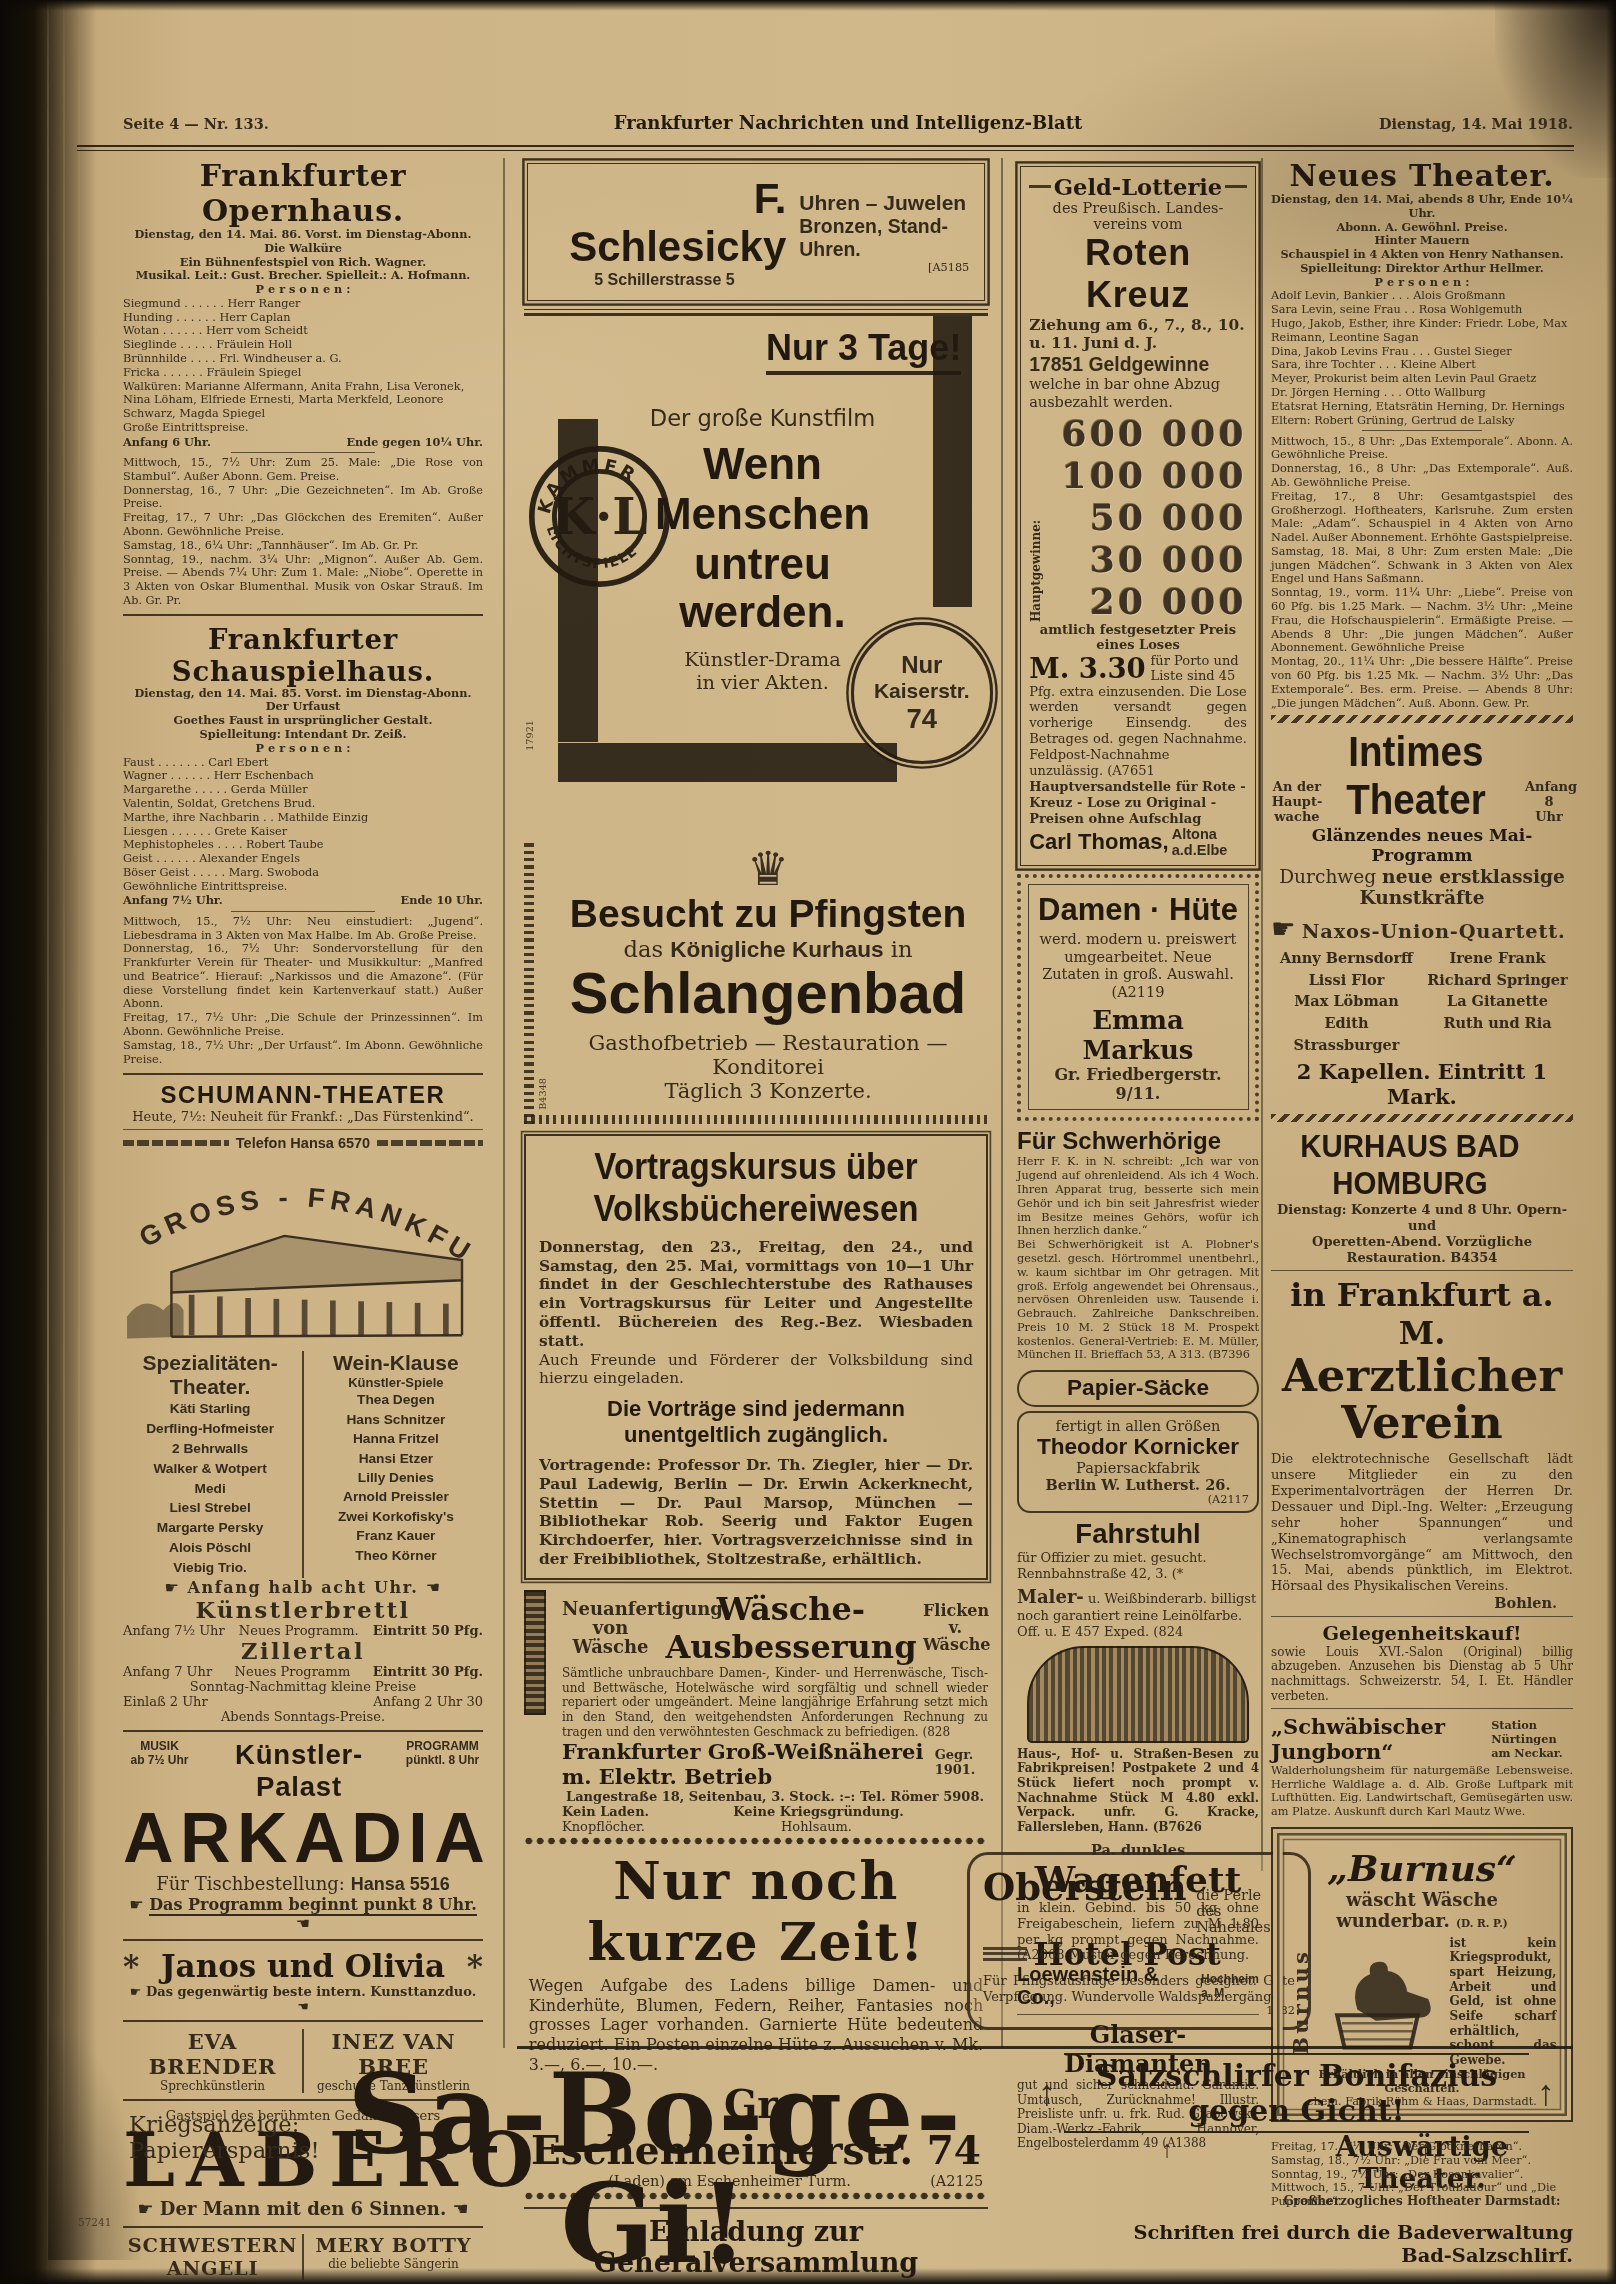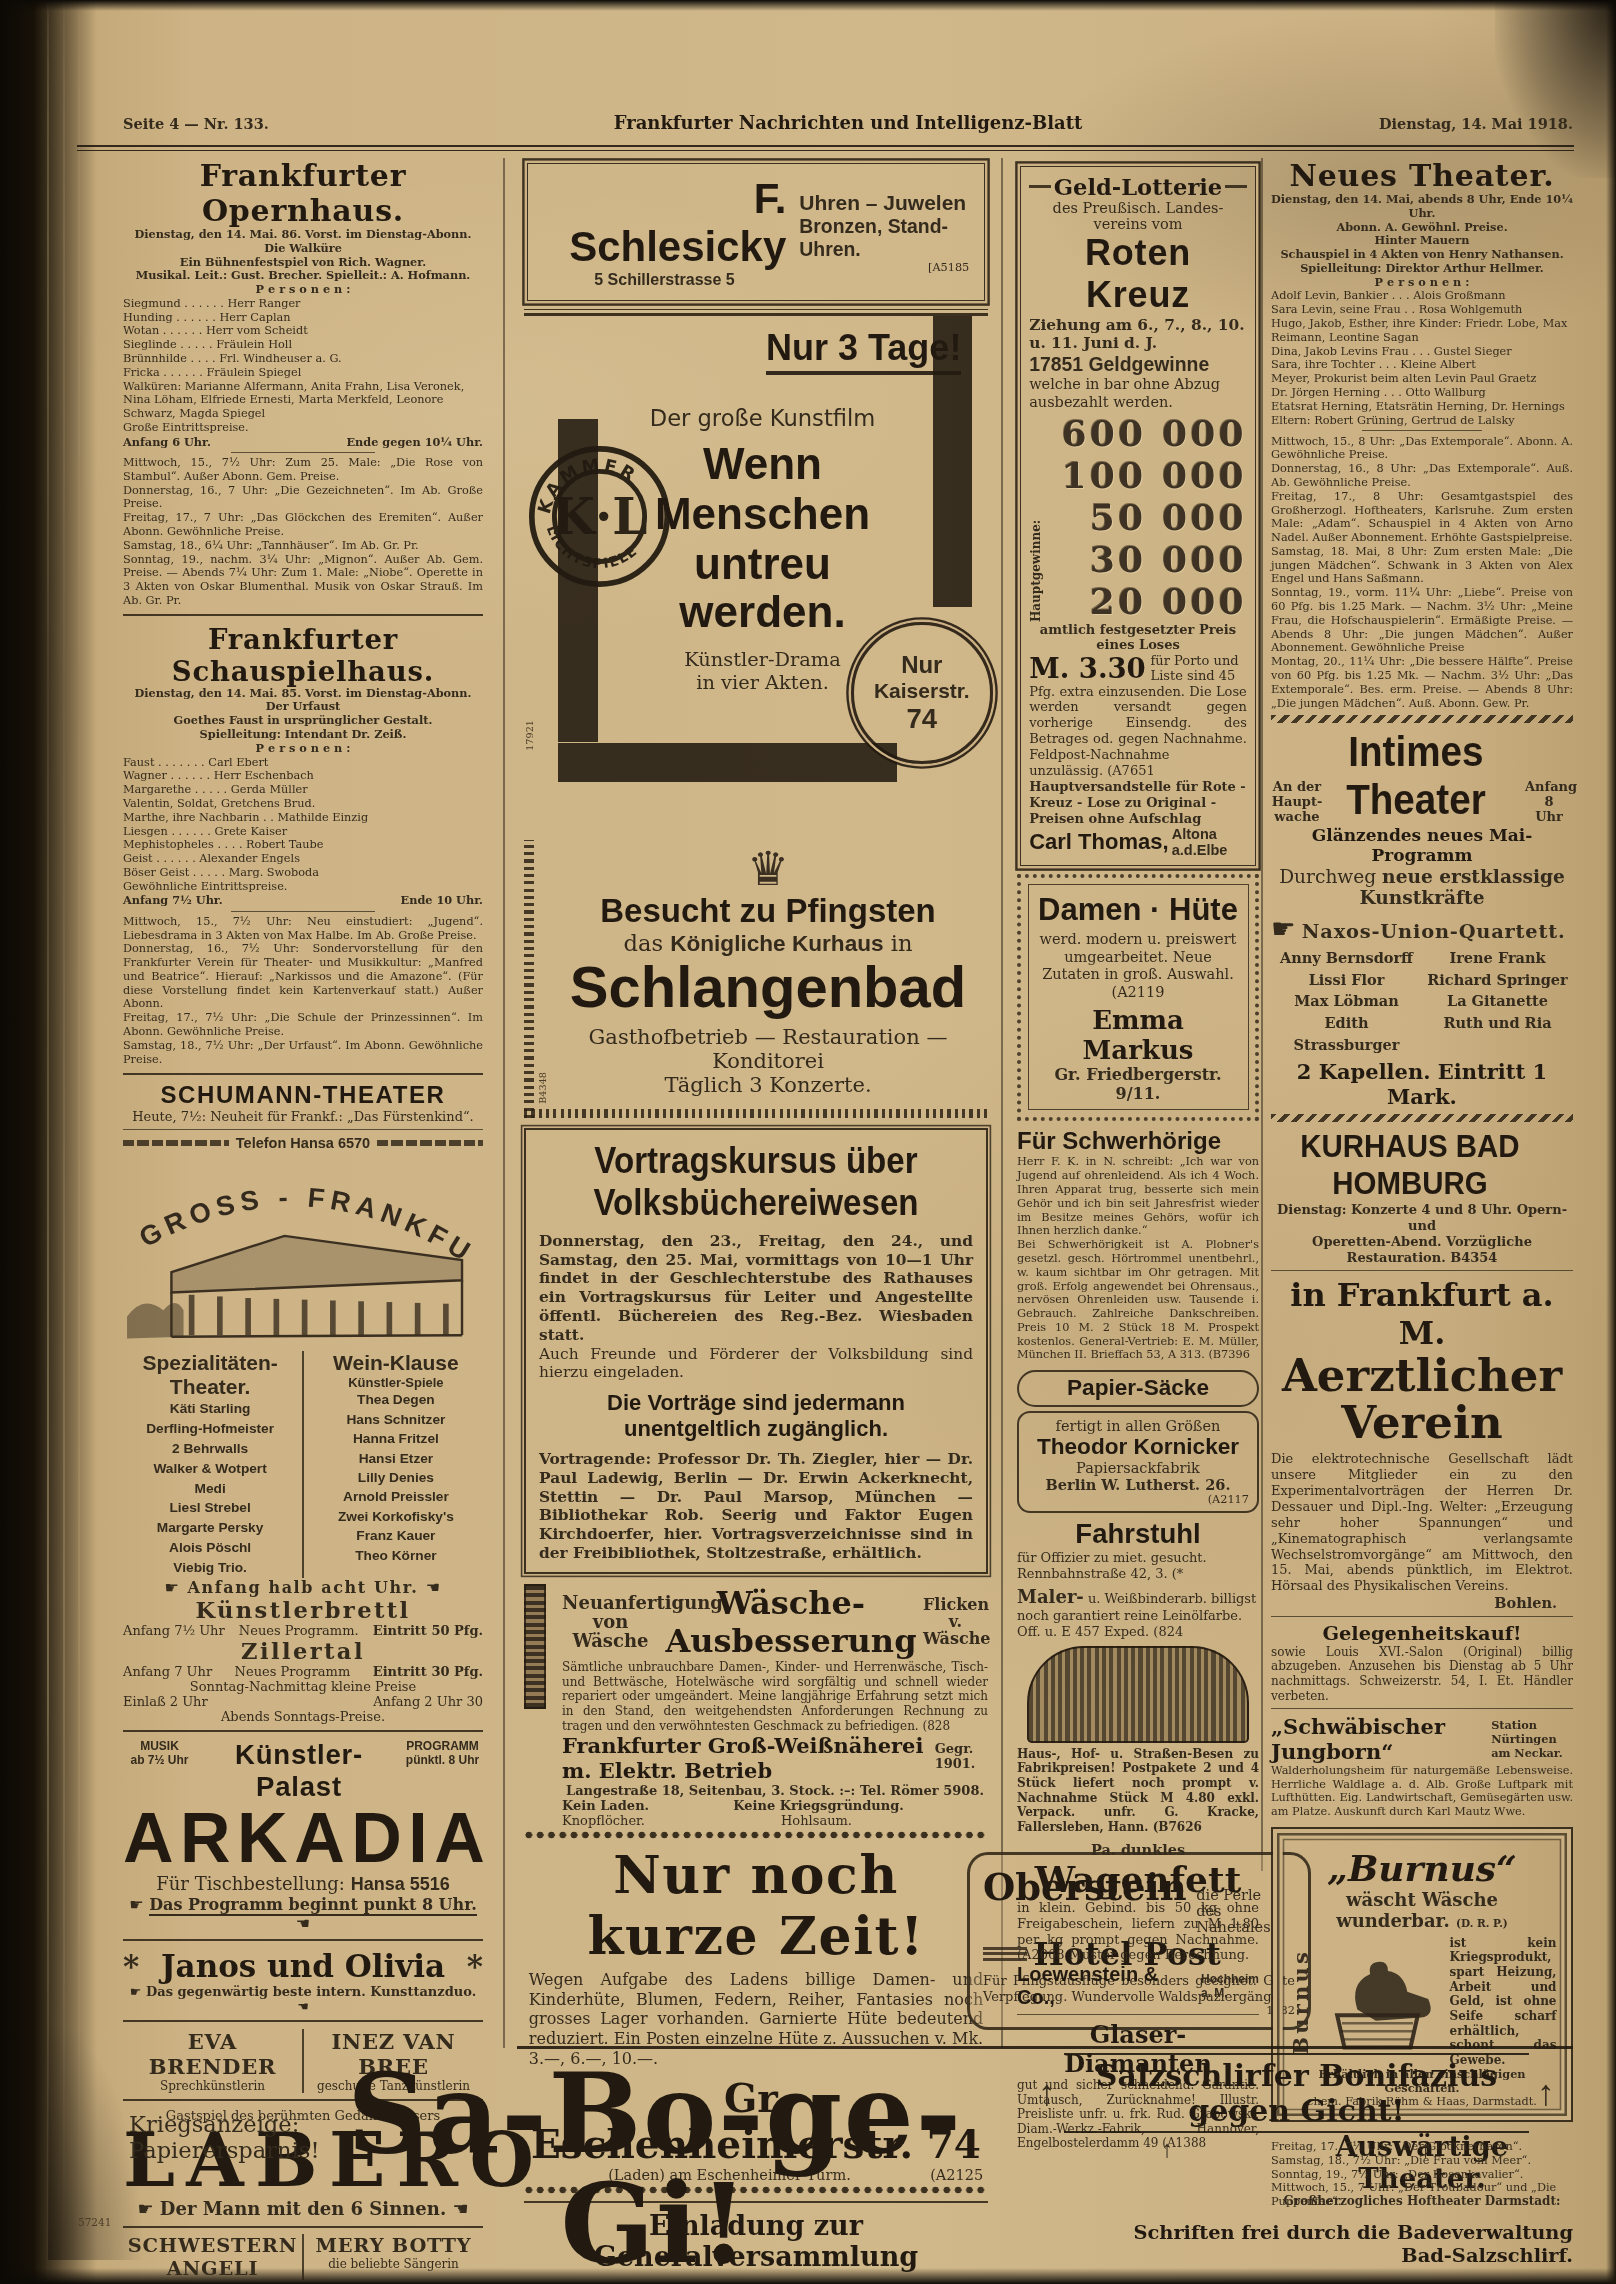--- a/index.html
+++ b/index.html
@@ -336,21 +336,21 @@
         <div class="sans b fs30">Nur</div>
         <div class="sans b fs26">Kaiserstr.</div>
         <div class="sans b fs34">74</div>
       </div>
       <div class="abs vert" style="left:0;top:404px">17921</div>
     </div>
     <div style="position:relative;padding:4.8px 0 21px 24px">
       <div class="zigzag-l"></div>
       <div class="zigzag-b"></div>
       <div class="c" style="font-size:47px;line-height:1;color:#3a2f20">♛</div>
-      <div class="sans b c ink2" style="font-size:33px">Besucht zu Pfingsten</div>
+      <div class="sans b c ink2" style="font-size:39px">Besucht zu Pfingsten</div>
       <div class="c fs28"><span>das</span> <span class="sans b">Königliche Kurhaus</span> <span>in</span></div>
       <div class="sans b c ink2" style="font-size:58px;line-height:1.05">Schlangenbad</div>
       <div class="c fs26" style="margin-top:8px">Gasthofbetrieb  —  Restauration  —  Konditorei</div>
       <div class="c fs26">Täglich 3 Konzerte.</div>
       <div class="abs vert" style="left:13px;bottom:14.5px">B4348</div>
     </div>
     <div class="box" style="margin-top:9.7px;padding:9.7px 13px;box-shadow:0 0 0 1.6px var(--paper),0 0 0 3.2px rgba(44,34,20,.8)">
       <div class="sans b c ink2 cond" style="font-size:36px;transform-origin:center">Vortragskursus über Volksbüchereiwesen</div>
       <div class="fs19 j tx b" style="font-size:15.4px;margin-top:8px">Donnerstag, den 23., Freitag, den 24., und Samstag, den 25. Mai, vormittags von 10—1 Uhr findet in der Geschlechterstube des Rathauses ein Vortragskursus für Leiter und Angestellte öffentl. Büchereien des Reg.-Bez. Wiesbaden statt.</div>
       <div class="fs19 j tx" style="font-size:15.4px">Auch Freunde und Förderer der Volksbildung sind hierzu eingeladen.</div>

